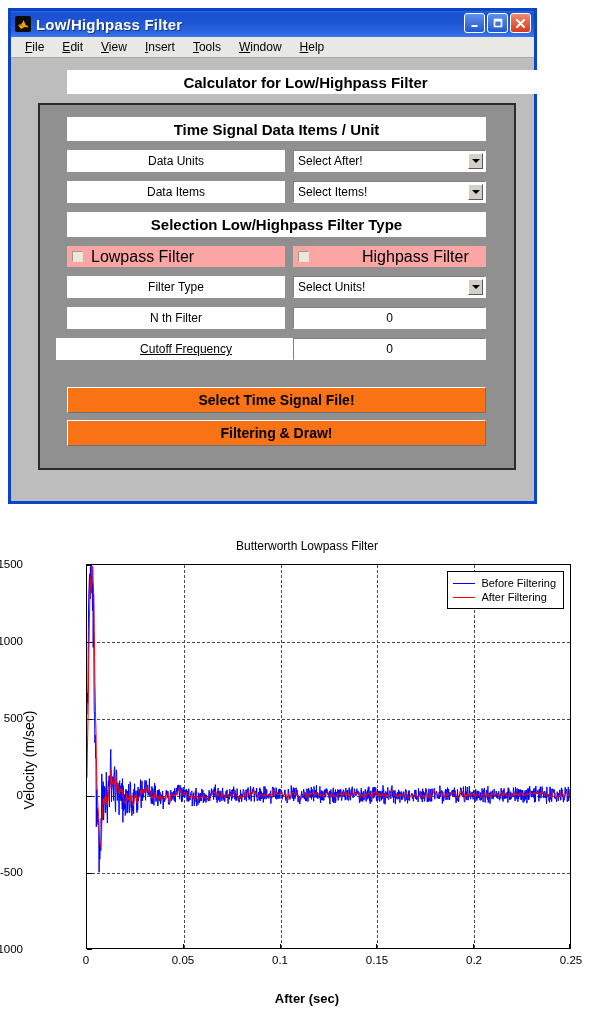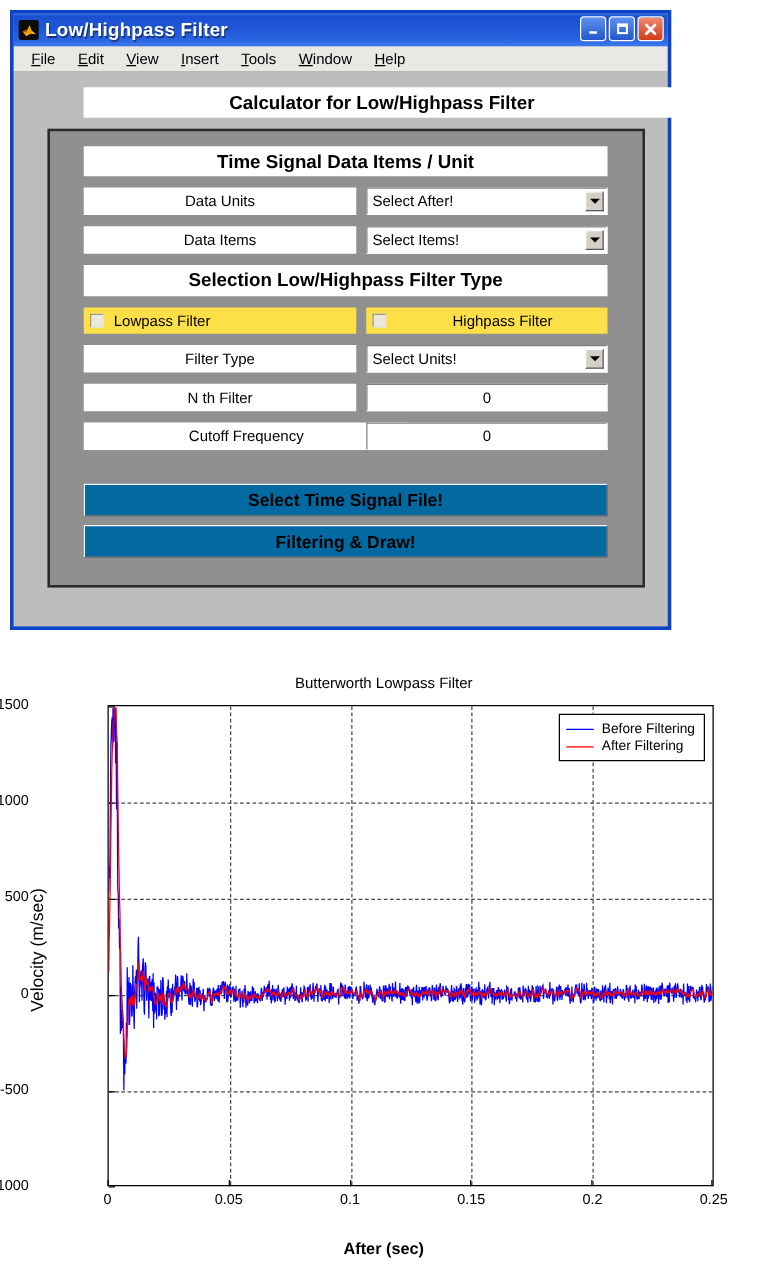--- a/index.html
+++ b/index.html
@@ -111,34 +111,34 @@
   .editbox{
     position:absolute;background:#ffffff;
     border-top:1px solid #808080;border-left:1px solid #808080;
     border-right:1px solid #ffffff;border-bottom:1px solid #ffffff;
     box-sizing:border-box;
     display:flex;align-items:center;justify-content:center;
     font-size:12px;color:#000;
   }
 
   .checkrow{
-    position:absolute;background:#fde047;
+    position:absolute;background:#fca5a5;
     display:flex;align-items:center;
-    font-size:12px;color:#000;box-sizing:border-box;
+    font-size:16px;color:#000;box-sizing:border-box;
     padding-left:5px;
   }
   .cbox{
     width:11px;height:11px;background:#ece9d8;
     border:1px solid #9a9a8e;
     border-right-color:#e6e3d6;border-bottom-color:#e6e3d6;
     margin-right:8px;flex:none;box-sizing:border-box;
   }
 
   .pbtn{
-    position:absolute;background:#0369a1;
+    position:absolute;background:#f97316;
     border:1px solid #ffffff;border-right-color:#707070;border-bottom-color:#707070;
     display:flex;align-items:center;justify-content:center;
     font-size:14px;font-weight:bold;color:#000;
     box-sizing:border-box;
   }
 
   
   #chart-area{position:absolute;left:0;top:512px;width:614px;height:502px;background:#ffffff;}
   #chart-title{
     position:absolute;left:0;right:0;top:27px;text-align:center;
@@ -259,21 +259,21 @@
         <span class="arrowbox">
             <span class="tri"></span>
           </span>
       </div>
 
       <div class="rowlabel" style="left:27px;top:202px;width:218px;height:22px;">N th Filter</div>
       <div class="editbox" style="left:253px;top:202px;width:193px;height:22px;">
         <span>0</span>
       </div>
 
-      <div class="rowlabel" style="left:27px;top:233px;width:260px;height:22px;">Cutoff Frequency</div>
+      <div class="rowlabel" style="left:16px;top:233px;width:260px;height:22px;text-decoration:underline;">Cutoff Frequency</div>
       <div class="editbox" style="left:253px;top:233px;width:193px;height:22px;">
         <span>0</span>
       </div>
 
       <div class="pbtn" style="left:27px;top:282px;width:419px;height:26px;">
         <span>Select Time Signal File!</span>
       </div>
       <div class="pbtn" style="left:27px;top:315px;width:419px;height:26px;">
         <span>Filtering &amp; Draw!</span>
       </div>

